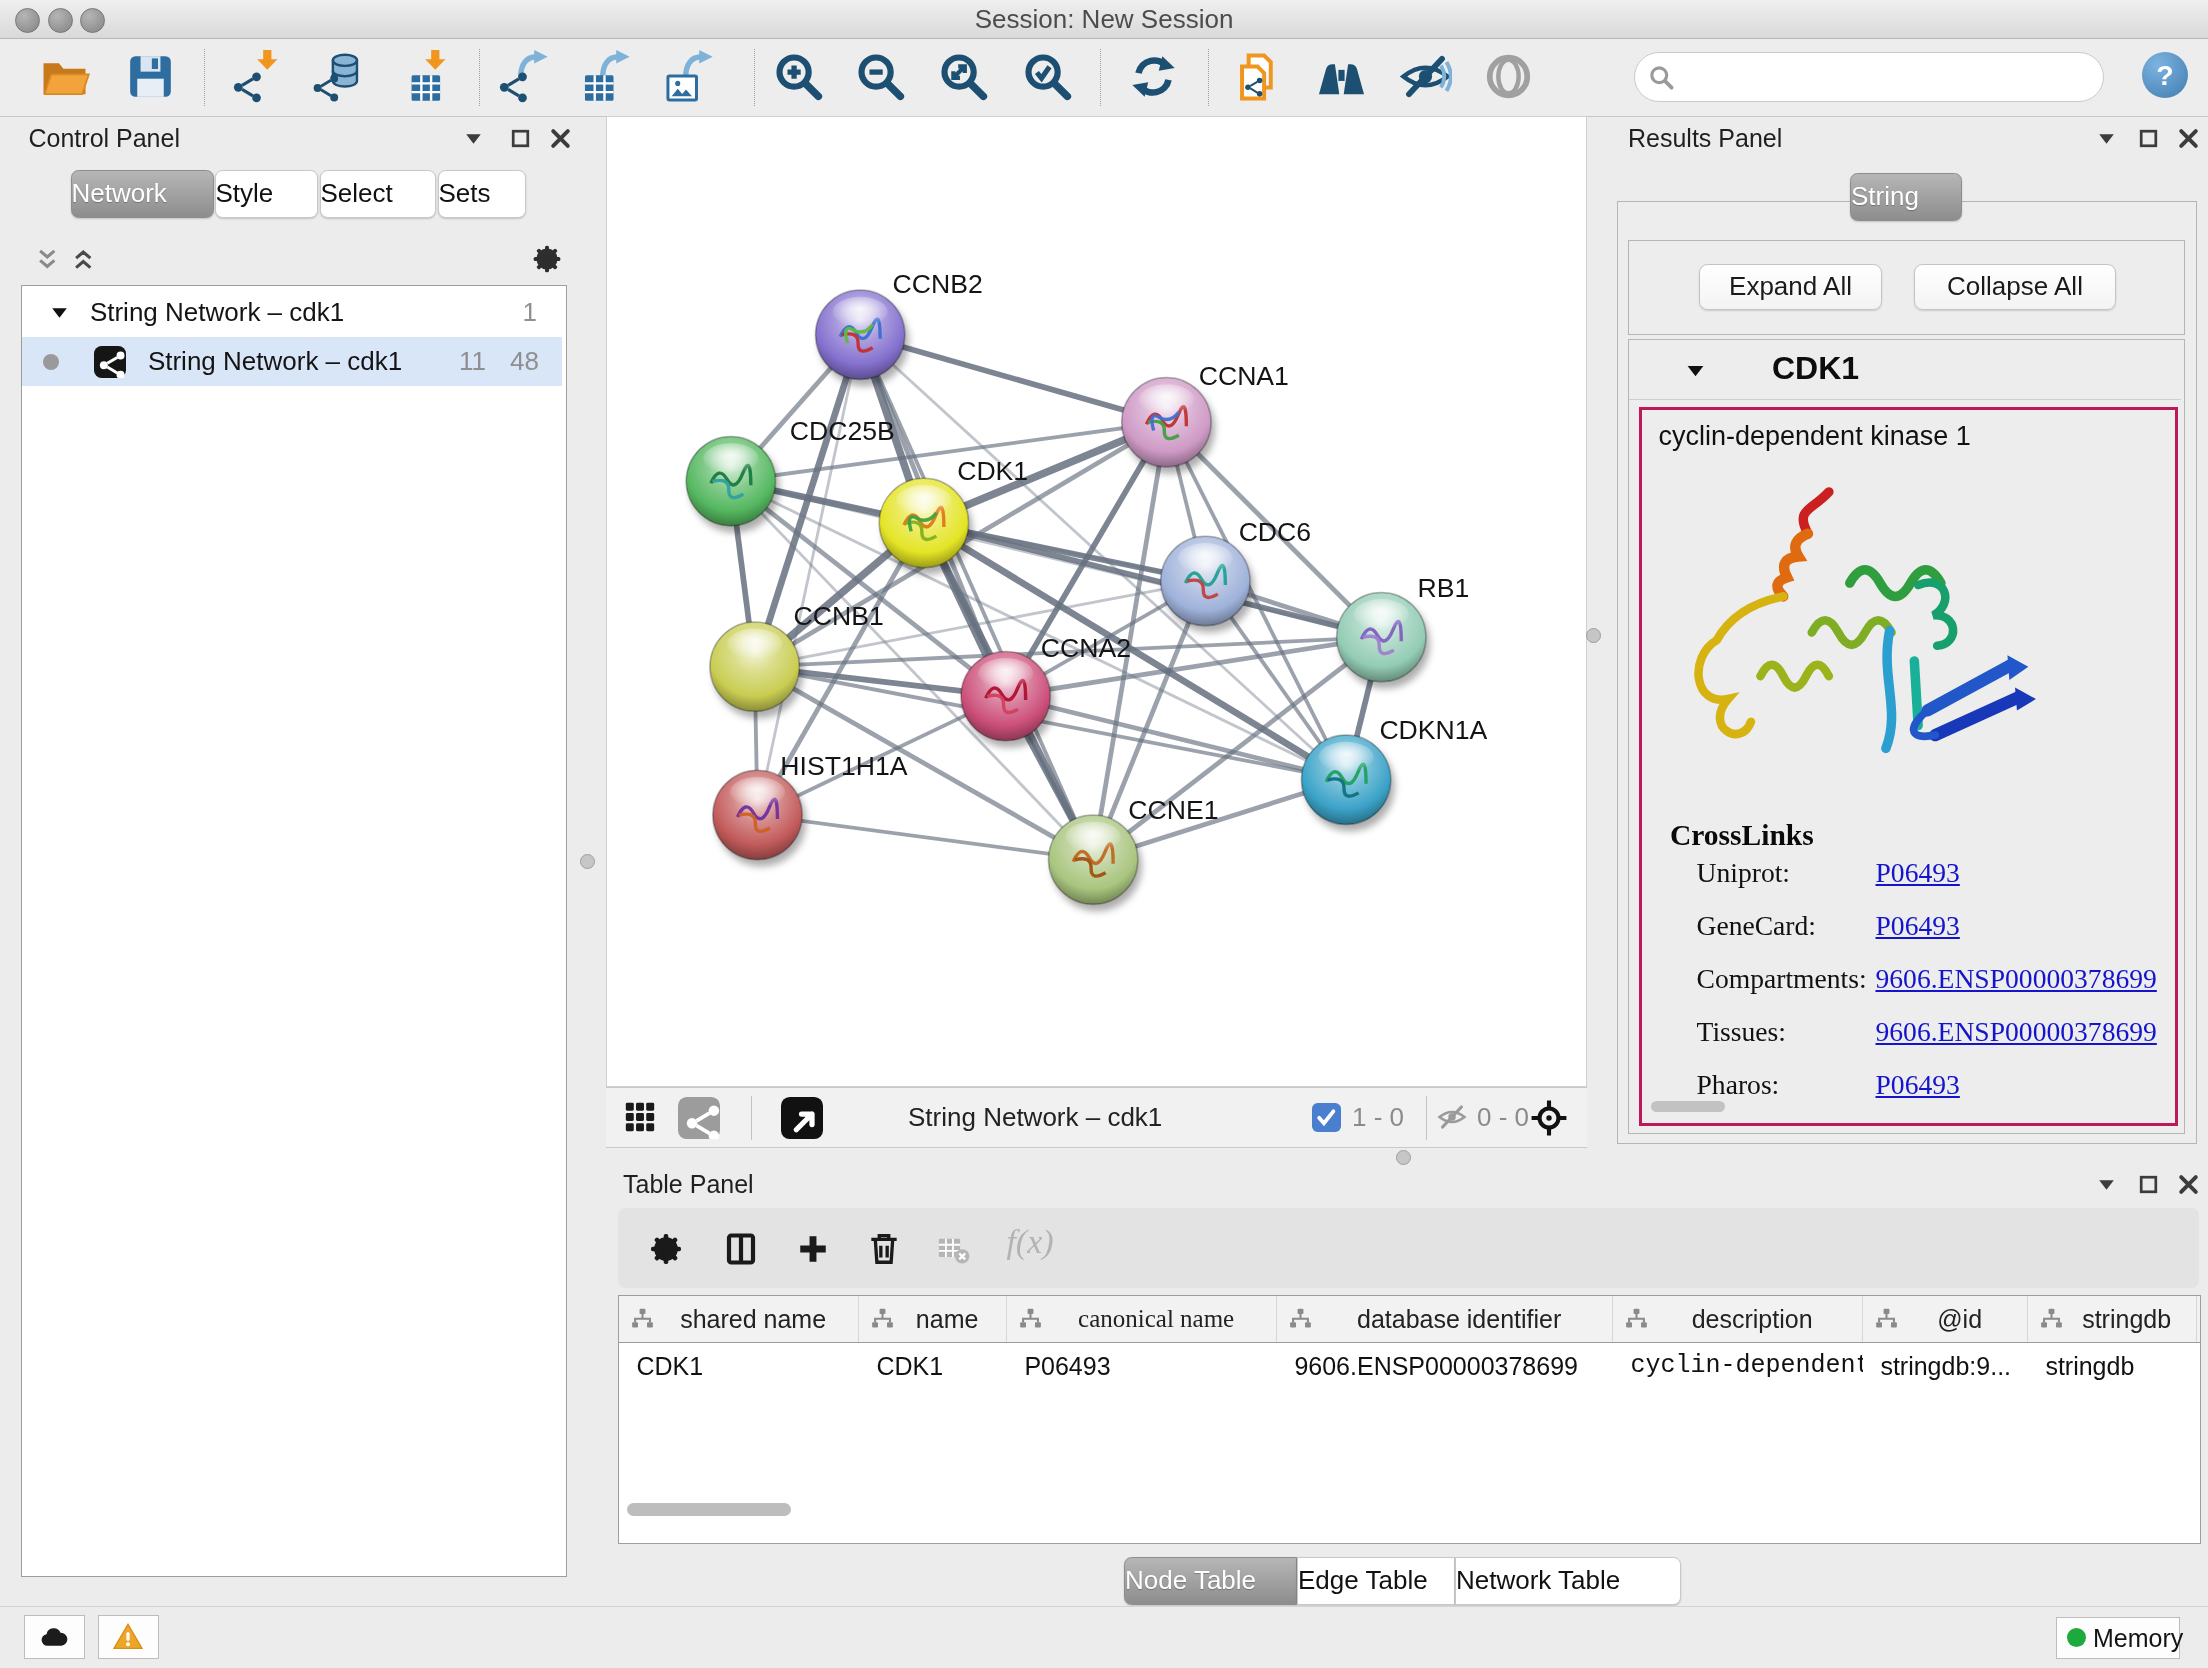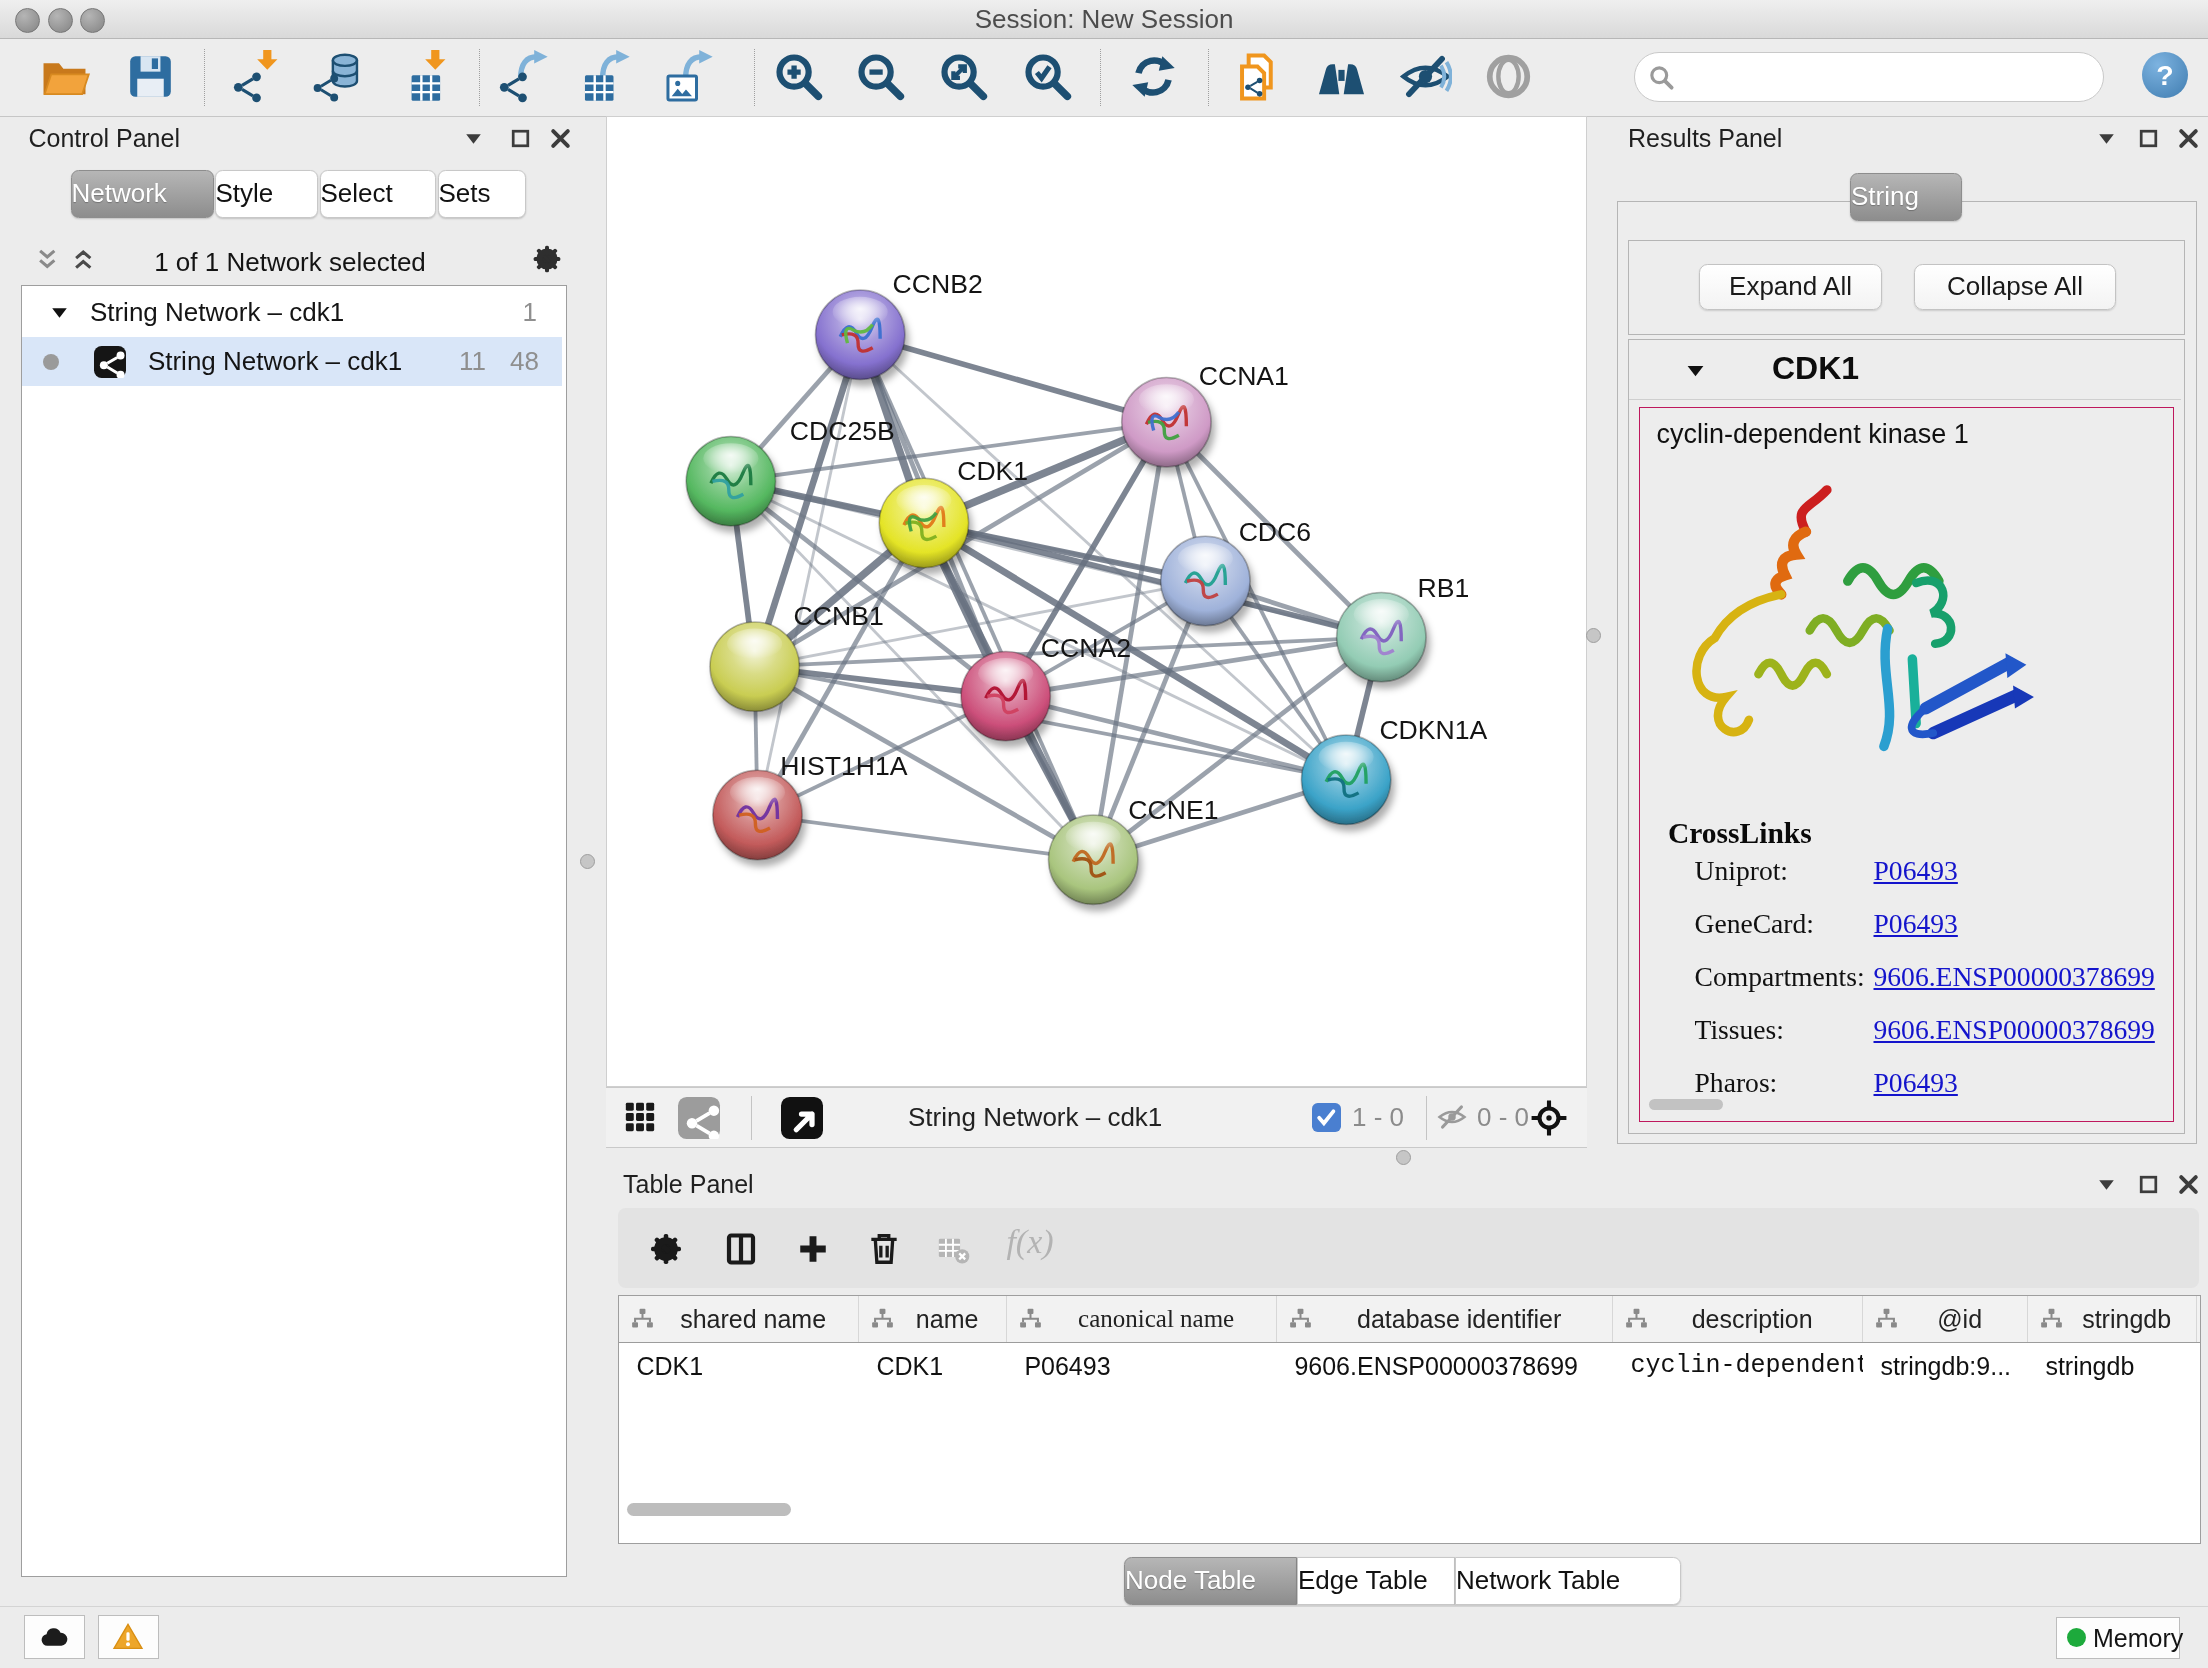--- a/index.html
+++ b/index.html
@@ -376,21 +376,20 @@
     <span class="abs" style="left:23px;top:129px;color:#8a8a8a">
         <svg width="28.5" height="28.5" viewBox="0 0 24 24">
           <use href="#i-chev2down"></use>
         </svg>
       </span>
     <span class="abs" style="left:59px;top:129px;color:#4a4a4a">
         <svg width="28.5" height="28.5" viewBox="0 0 24 24">
           <use href="#i-chev2up"></use>
         </svg>
       </span>
-    <div class="abs" style="left:0;top:131px;width:561px;text-align:center;font-size:26px;color:#141414">1 of 1 Network selected</div>
     <span class="abs" style="left:521px;top:127px;color:#2e2e2e">
         <svg width="32" height="32" viewBox="0 0 24 24">
           <use href="#i-gear"></use>
         </svg>
       </span>
 
     <div class="abs whitebox" style="left:11.4px;top:169px;width:544px;height:1290px">
       <div class="treerow abs" style="left:0;top:1.9px;width:540px">
         <span class="abs" style="left:25px;top:12.4px;color:#111">
             <svg width="25" height="25" viewBox="0 0 24 24">
@@ -685,21 +684,21 @@
 
     <div class="abs graybox" style="left:21px;top:223px;width:555px;height:793px;z-index:2">
       <span class="abs" style="left:53px;top:17px;color:#111">
           <svg width="27" height="27" viewBox="0 0 24 24">
             <use href="#i-caret"></use>
           </svg>
         </span>
       <span class="abs" style="left:143px;top:9.5px;font-size:32px;font-weight:bold;color:#0d0d0d">CDK1</span>
       <div class="abs" style="left:0;top:59px;width:552px;border-top:1px solid #cfcfcf"></div>
 
-      <div class="abs" style="left:9.5px;top:67px;width:533px;height:713px;border:1px solid #be185d;background:#ededed">
+      <div class="abs" style="left:9.5px;top:67px;width:533px;height:713px;border:3px solid #be185d;background:#ededed">
         <span class="abs" style="left:17px;top:11.4px;font-size:27px;color:#111">cyclin-dependent kinase 1</span>
 
         <svg class="abs" style="left:27px;top:61px" width="409" height="304" viewBox="0 0 430 320">
           <g fill="none" stroke-linecap="round">
             <path d="M168 22 C150 42 132 40 146 66" stroke="#cc1f1f" stroke-width="10"></path>
             <path d="M146 66 q-20 8 -10 24 q-22 2 -12 22 q-18 6 -4 20" stroke="#e06a10" stroke-width="11"></path>
             <path d="M120 132 C80 140 60 160 50 178 C20 196 26 248 62 240 C36 270 76 292 86 264" stroke="#d7b312" stroke-width="9"></path>
             <path d="M96 216 q12 -24 24 0 q12 24 24 0 q12 -24 24 0" stroke="#9db31c" stroke-width="9"></path>
             <path d="M150 170 q14 -26 28 0 q14 26 28 0 q14 -26 28 0" stroke="#7fae24" stroke-width="9"></path>
             <path d="M190 118 q16 -28 32 0 q16 28 32 0 q16 -28 32 0" stroke="#2f9e3f" stroke-width="10"></path>

